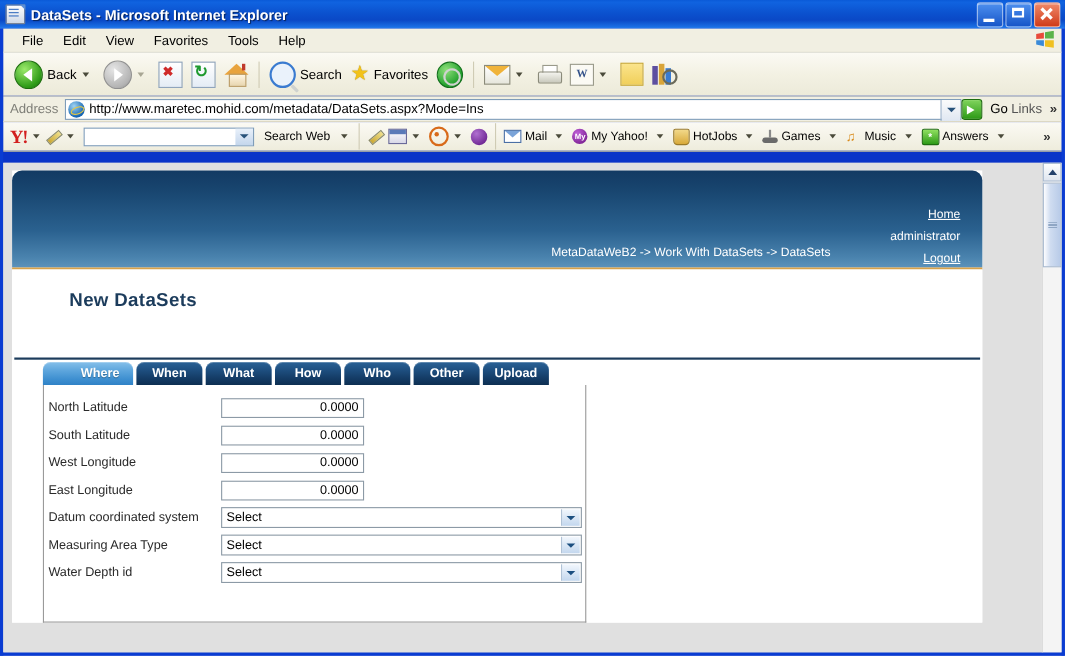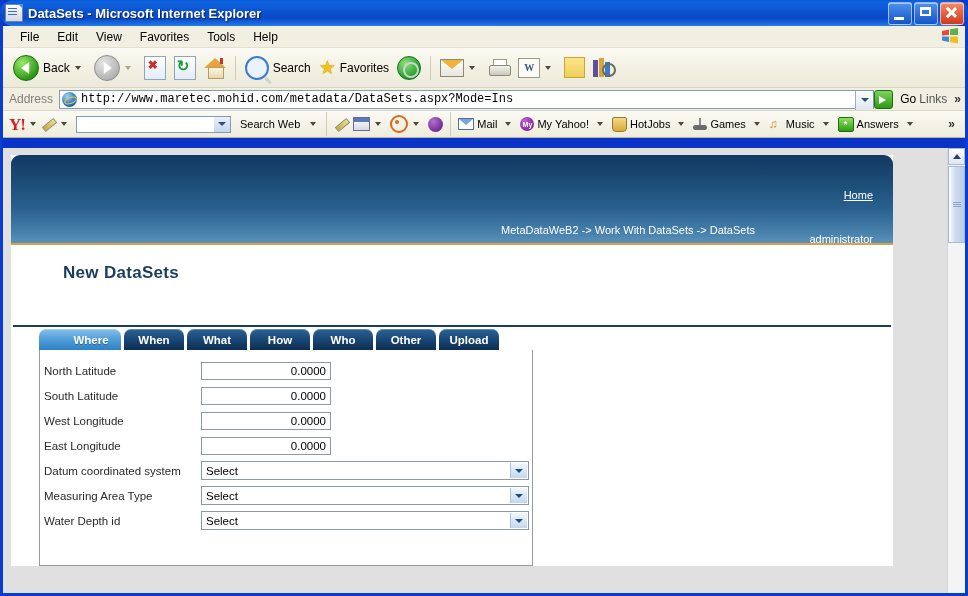--- a/index.html
+++ b/index.html
@@ -20,21 +20,20 @@
 
   
   .titlebar{
     height:26px;
     background:linear-gradient(to bottom,#0a5ad8 0%,#1063e0 8%,#0b52cf 45%,#0a48c6 70%,#1a6fe4 94%,#2a7ff0 100%);
     display:flex;align-items:center;
     position:relative;
     margin:-0px -3px 0 -3px;
     padding-left:5px;
     border-top:0;
-    border-radius:13px;
   }
   .titlebar .ico{
     width:16px;height:16px;margin-right:5px;flex:0 0 auto;position:relative;
     background:linear-gradient(to bottom,#fdfdfd,#cfd8e6);
     border:1px solid #7a8496;border-radius:1px;
   }
   .titlebar .ico:after{
     content:"";position:absolute;left:2px;top:3px;width:9px;height:1px;
     background:#3a6fbf;box-shadow:0 3px 0 #3a6fbf,0 6px 0 #3a6fbf;
   }
@@ -123,21 +122,21 @@
 
   
   .addrbar{
     height:22px;background:#f1efe2;display:flex;align-items:center;
     border-bottom:1px solid #dcd8c4;padding-left:6px;position:relative;
   }
   .addr-label{font-size:12px;color:#7f7f78;margin-right:6px;}
   .addr-input{
     flex:1;height:19px;background:#fff;border:1px solid #7f9db9;
     display:flex;align-items:center;padding-left:2px;position:relative;
-    box-sizing:border-box;margin-right:0px;font-family:Liberation Mono, monospace;
+    box-sizing:border-box;margin-right:0px;
   }
   .ie-ico{width:15px;height:15px;border-radius:50%;background:radial-gradient(circle at 35% 30%,#9fd3f2,#1464b4 70%);position:relative;flex:0 0 auto;margin-right:4px;}
   .ie-ico:after{content:"";position:absolute;left:2px;top:5px;width:11px;height:5px;border:1.5px solid #e8c840;border-radius:50%;transform:rotate(-20deg);}
   .addr-text{font-size:12px;color:#000;white-space:nowrap;overflow:hidden;}
   .addr-drop{
     width:17px;height:19px;background:linear-gradient(to bottom,#fbfbfb,#dfe7f2);
     border-left:1px solid #9ab0c8;position:absolute;right:0;top:0;
     display:flex;align-items:center;justify-content:center;
   }
   .chev{width:0;height:0;border-left:4px solid transparent;border-right:4px solid transparent;border-top:4px solid #28527a;}
@@ -196,21 +195,21 @@
     background:linear-gradient(to bottom,#123a63 0%,#18456f 20%,#2a618f 62%,#4a83ae 90%,#5c92ba 100%);
     border-radius:9px 9px 0 0;
     position:relative;
     color:#fff;
     box-sizing:border-box;
   }
   .banner .hdr-links{
     position:absolute;right:20px;top:30px;text-align:right;font-size:11px;line-height:20px;
   }
   .banner a{color:#fff;text-decoration:underline;}
-  .banner .who{display:block;margin-top:24px;}
+  .banner .who{display:block;}
   .crumb{
     position:absolute;right:138px;bottom:7px;font-size:11px;color:#fff;white-space:nowrap;
   }
   .orangerule{height:2px;background:#d8a24a;width:100%;}
   .cmdbar{
     height:20px;background:linear-gradient(to bottom,#f4f8fc,#dfe9f3);
     display:flex;align-items:center;font-size:12px;color:#1a1a1a;
     border-bottom:1px solid #c6d3e0;
   }
   .cmd{

